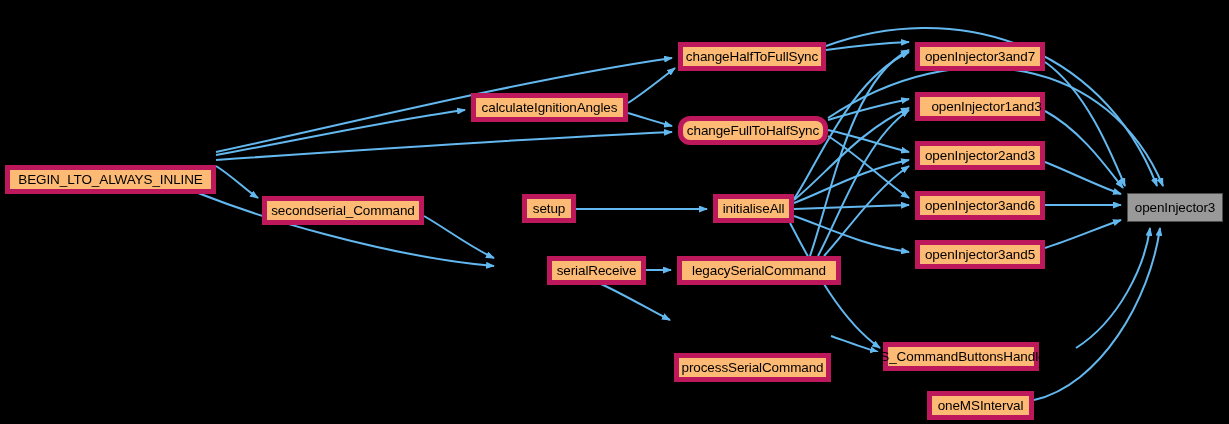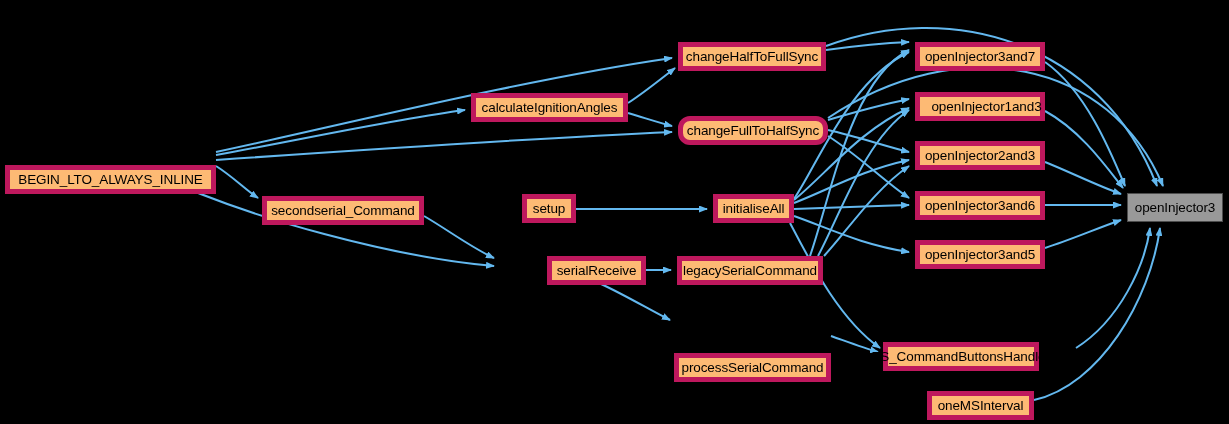--- a/index.html
+++ b/index.html
@@ -111,21 +111,21 @@
       </div>
       <div class="node" style="left: 678px; top: 42px; width: 148px; height: 29px;">
         <span class="node-label">changeHalfToFullSync</span>
       </div>
       <div class="node" style="left: 678px; top: 116px; width: 150px; height: 29px; border-radius: 12px;">
         <span class="node-label">changeFullToHalfSync</span>
       </div>
       <div class="node" style="left: 713px; top: 194px; width: 81px; height: 29px;">
         <span class="node-label">initialiseAll</span>
       </div>
-      <div class="node" style="left: 677px; top: 256px; width: 146px; height: 29px;">
+      <div class="node" style="left: 677px; top: 256px; width: 164px; height: 29px;">
         <span class="node-label">legacySerialCommand</span>
       </div>
       <div class="node" style="left: 674px; top: 317px; width: 157px; height: 29px; margin-top: 36px;">
         <span class="node-label">processSerialCommand</span>
       </div>
       <div class="node" style="left: 915px; top: 42px; width: 130px; height: 29px;">
         <span class="node-label">openInjector3and7</span>
       </div>
       <div class="node" style="left: 915px; top: 92px; width: 130px; height: 29px; padding-left: 13px;">
         <span class="node-label">openInjector1and3</span>

